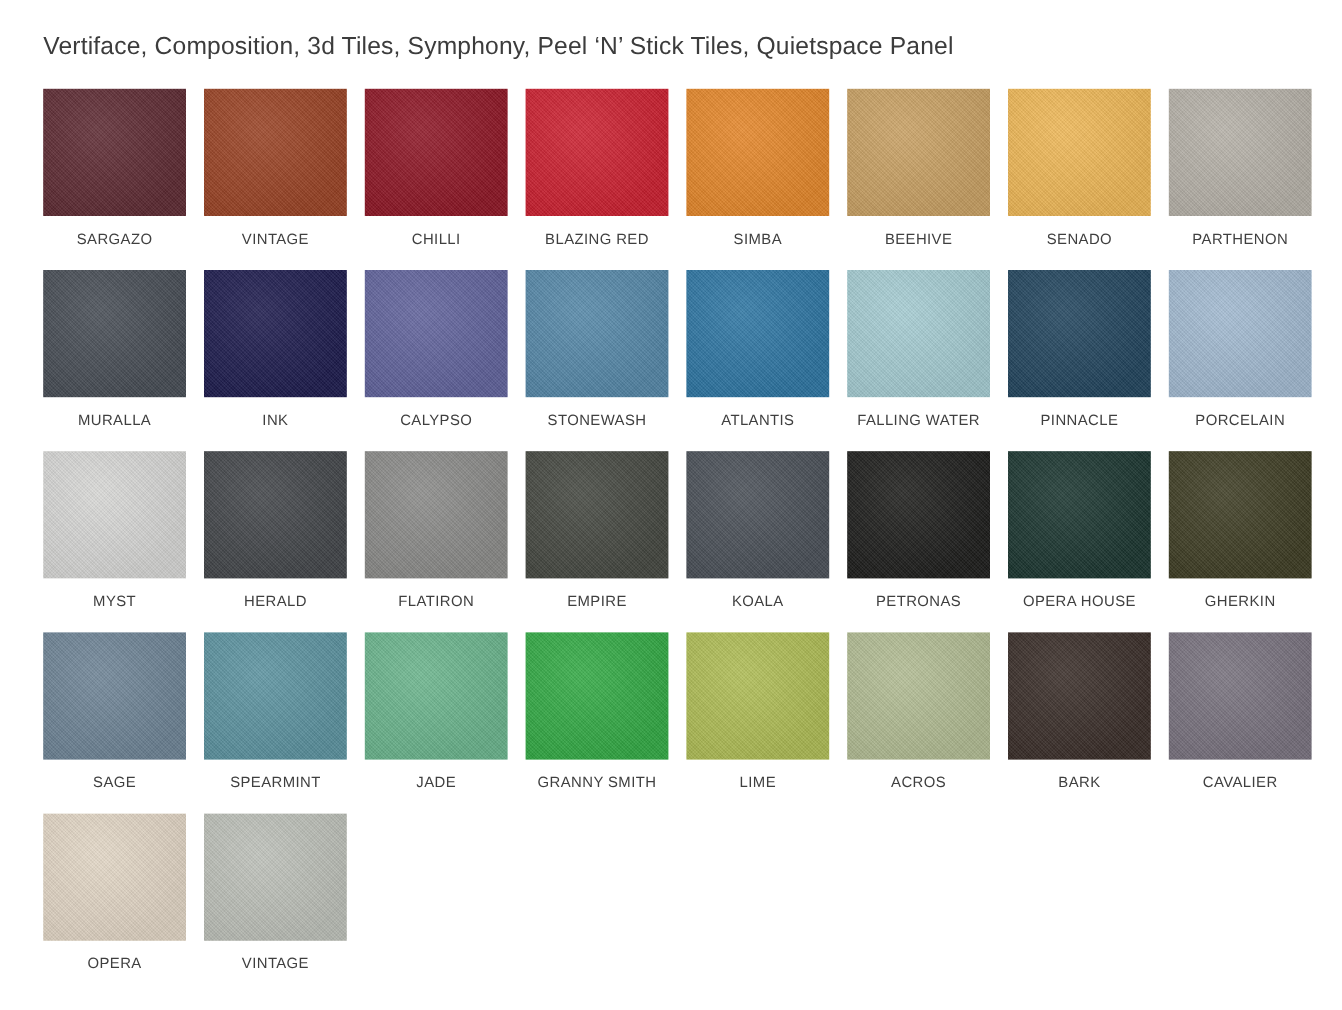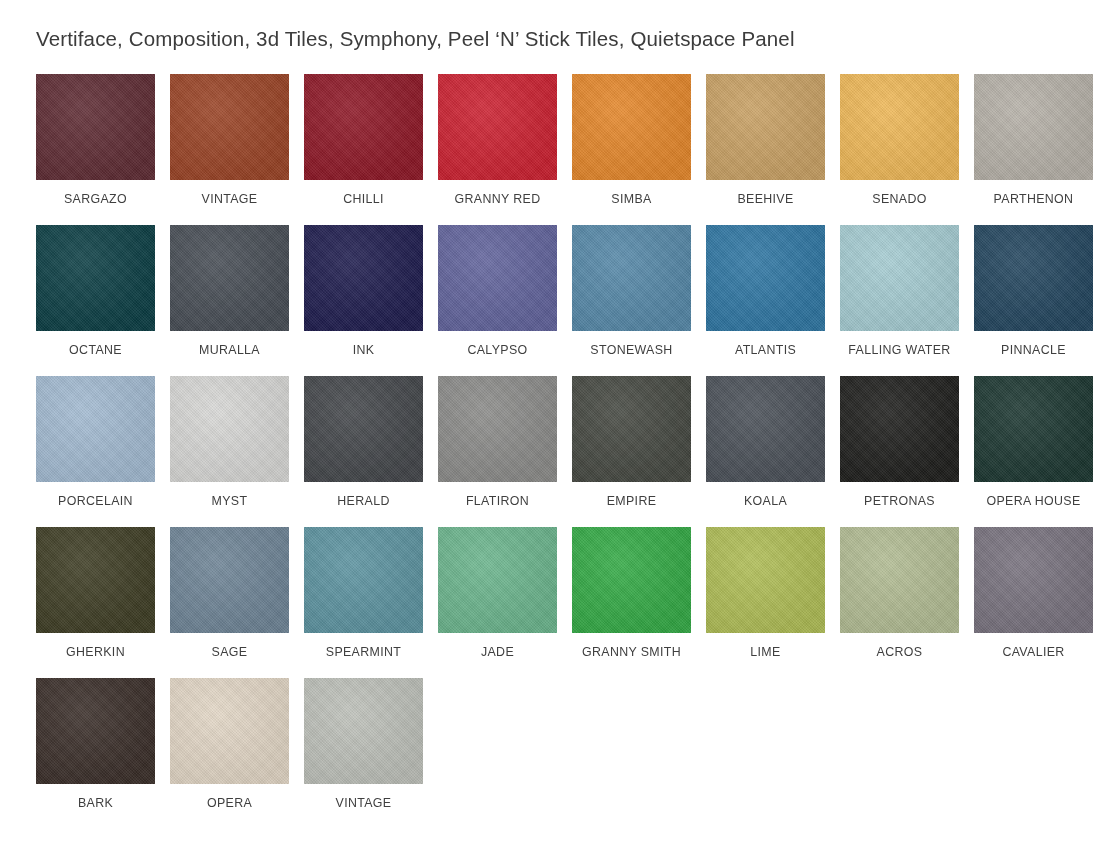--- a/index.html
+++ b/index.html
@@ -92,43 +92,39 @@
       <div class="swatch-cell">
         <div class="swatch-chip" title="VINTAGE" style="background-color: rgb(154, 67, 37);"></div>
         <div class="swatch-label">VINTAGE</div>
       </div>
       <div class="swatch-cell">
         <div class="swatch-chip" title="CHILLI" style="background-color: rgb(142, 23, 38);"></div>
         <div class="swatch-label">CHILLI</div>
       </div>
       <div class="swatch-cell">
         <div class="swatch-chip" title="BLAZING RED" style="background-color: rgb(204, 32, 48);"></div>
-        <div class="swatch-label">GRANNY RED</div>
+        <div class="swatch-label">BLAZING RED</div>
       </div>
       <div class="swatch-cell">
         <div class="swatch-chip" title="SIMBA" style="background-color: rgb(229, 135, 42);"></div>
         <div class="swatch-label">SIMBA</div>
       </div>
       <div class="swatch-cell">
         <div class="swatch-chip" title="BEEHIVE" style="background-color: rgb(201, 161, 100);"></div>
         <div class="swatch-label">BEEHIVE</div>
       </div>
       <div class="swatch-cell">
         <div class="swatch-chip" title="SENADO" style="background-color: rgb(239, 184, 87);"></div>
         <div class="swatch-label">SENADO</div>
       </div>
       <div class="swatch-cell">
         <div class="swatch-chip" title="PARTHENON" style="background-color: rgb(182, 177, 168);"></div>
         <div class="swatch-label">PARTHENON</div>
       </div>
       <div class="swatch-cell">
-        <div class="swatch-chip" title="OCTANE" style="background-color: rgb(11, 62, 68);"></div>
-        <div class="swatch-label">OCTANE</div>
-      </div>
-      <div class="swatch-cell">
         <div class="swatch-chip" title="MURALLA" style="background-color: rgb(71, 77, 85);"></div>
         <div class="swatch-label">MURALLA</div>
       </div>
       <div class="swatch-cell">
         <div class="swatch-chip" title="INK" style="background-color: rgb(30, 28, 78);"></div>
         <div class="swatch-label">INK</div>
       </div>
       <div class="swatch-cell">
         <div class="swatch-chip" title="CALYPSO" style="background-color: rgb(97, 99, 156);"></div>
         <div class="swatch-label">CALYPSO</div>
@@ -203,28 +199,28 @@
       </div>
       <div class="swatch-cell">
         <div class="swatch-chip" title="LIME" style="background-color: rgb(175, 189, 85);"></div>
         <div class="swatch-label">LIME</div>
       </div>
       <div class="swatch-cell">
         <div class="swatch-chip" title="ACROS" style="background-color: rgb(178, 188, 147);"></div>
         <div class="swatch-label">ACROS</div>
       </div>
       <div class="swatch-cell">
+        <div class="swatch-chip" title="BARK" style="background-color: rgb(58, 46, 41);"></div>
+        <div class="swatch-label">BARK</div>
+      </div>
+      <div class="swatch-cell">
         <div class="swatch-chip" title="CAVALIER" style="background-color: rgb(120, 114, 126);"></div>
         <div class="swatch-label">CAVALIER</div>
       </div>
       <div class="swatch-cell">
-        <div class="swatch-chip" title="BARK" style="background-color: rgb(58, 46, 41);"></div>
-        <div class="swatch-label">BARK</div>
-      </div>
-      <div class="swatch-cell">
         <div class="swatch-chip" title="OPERA" style="background-color: rgb(226, 214, 197);"></div>
         <div class="swatch-label">OPERA</div>
       </div>
       <div class="swatch-cell">
         <div class="swatch-chip" title="SAVOYE" style="background-color: rgb(189, 192, 185);"></div>
         <div class="swatch-label">VINTAGE</div>
       </div>
     </div>
 
 </div>

